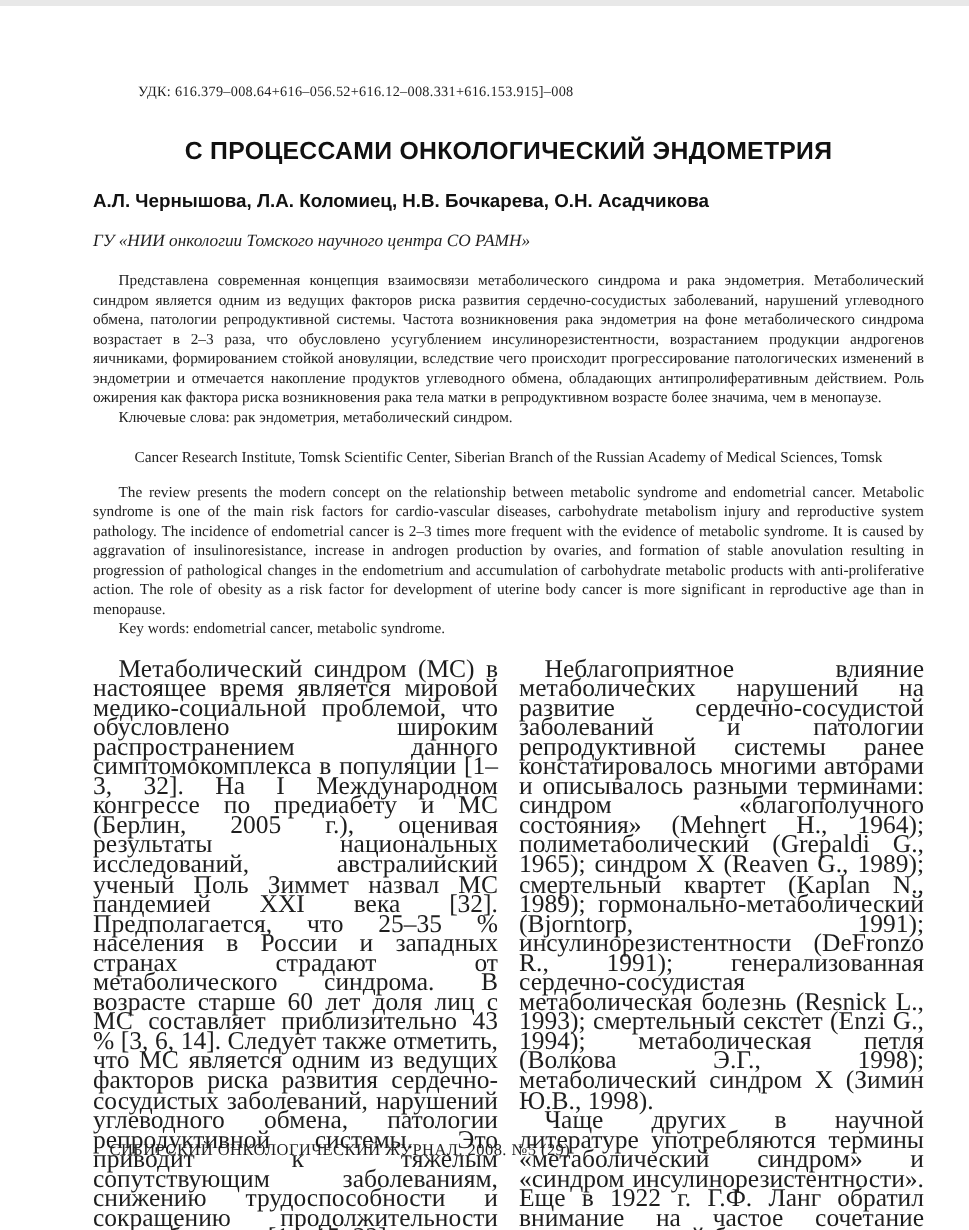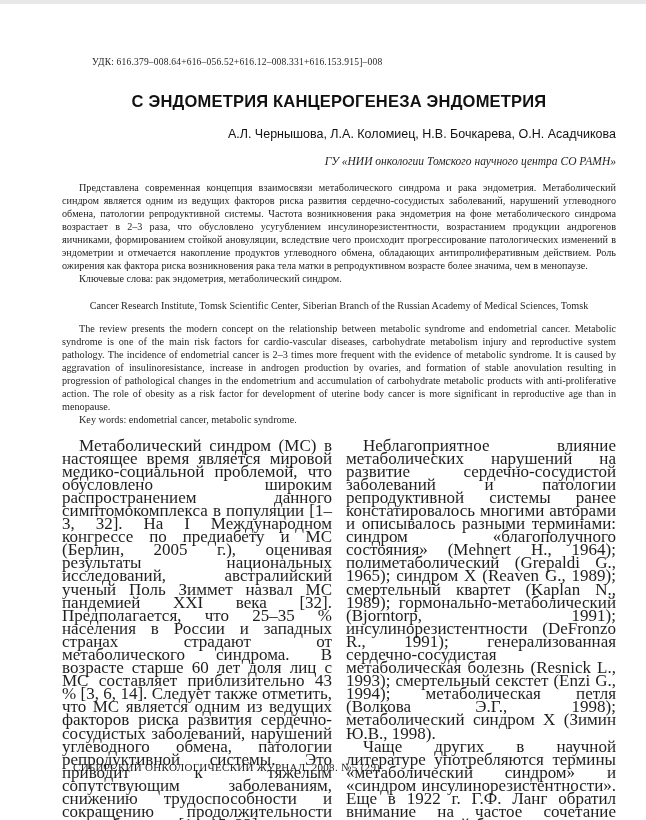--- a/index.html
+++ b/index.html
@@ -26,30 +26,30 @@
     text-align: center;
     font-family: "Liberation Sans", sans-serif;
     font-weight: 700;
     font-size: 16.5px;
     line-height: 20.5px;
     letter-spacing: 0.2px;
     color: #111;
   }
   .authors-ru {
     margin-top: 15px;
-    text-align: right;
+    text-align: left;
     font-family: "Liberation Sans", sans-serif;
-    font-weight: 400;
+    font-weight: 700;
     font-size: 12.5px;
     line-height: 15px;
     color: #111;
   }
   .affil-ru {
     margin-top: 12px;
-    text-align: right;
+    text-align: left;
     font-style: italic;
     font-size: 11.5px;
     line-height: 14px;
   }
   .abstract {
     margin-top: 13px;
     font-size: 10.2px;
     line-height: 13px;
     text-align: justify;
   }
@@ -82,21 +82,21 @@
   }
 </style>
 </head>
 <body>
 
 <div class="page">
 
   <div class="udc">УДК: 616.379–008.64+616–056.52+616.12–008.331+616.153.915]–008</div>
 
   <div class="title">
-    <div>С ЭНДОМЕТРИЯ КАНЦЕРОГЕНЕЗА ЭНДОМЕТРИЯ</div>
+    <div>С ПРОЦЕССАМИ ОНКОЛОГИЧЕСКИЙ ЭНДОМЕТРИЯ</div>
   </div>
 
   <div class="authors-ru">А.Л. Чернышова, Л.А. Коломиец, Н.В. Бочкарева, О.Н. Асадчикова</div>
 
   <div class="affil-ru">ГУ «НИИ онкологии Томского научного центра СО РАМН»</div>
 
   <div class="abstract">
     <p>Представлена современная концепция взаимосвязи метаболического синдрома и рака эндометрия. Метаболический синдром является одним из ведущих факторов риска развития сердечно-сосудистых заболеваний, нарушений углеводного обмена, патологии репродуктивной системы. Частота возникновения рака эндометрия на фоне метаболического синдрома возрастает в 2–3 раза, что обусловлено усугублением инсулинорезистентности, возрастанием продукции андрогенов яичниками, формированием стойкой ановуляции, вследствие чего происходит прогрессирование патологических изменений в эндометрии и отмечается накопление продуктов углеводного обмена, обладающих антипролиферативным действием. Роль ожирения как фактора риска возникновения рака тела матки в репродуктивном возрасте более значима, чем в менопаузе.</p>
     <p>Ключевые слова: рак эндометрия, метаболический синдром.</p>
   </div>

